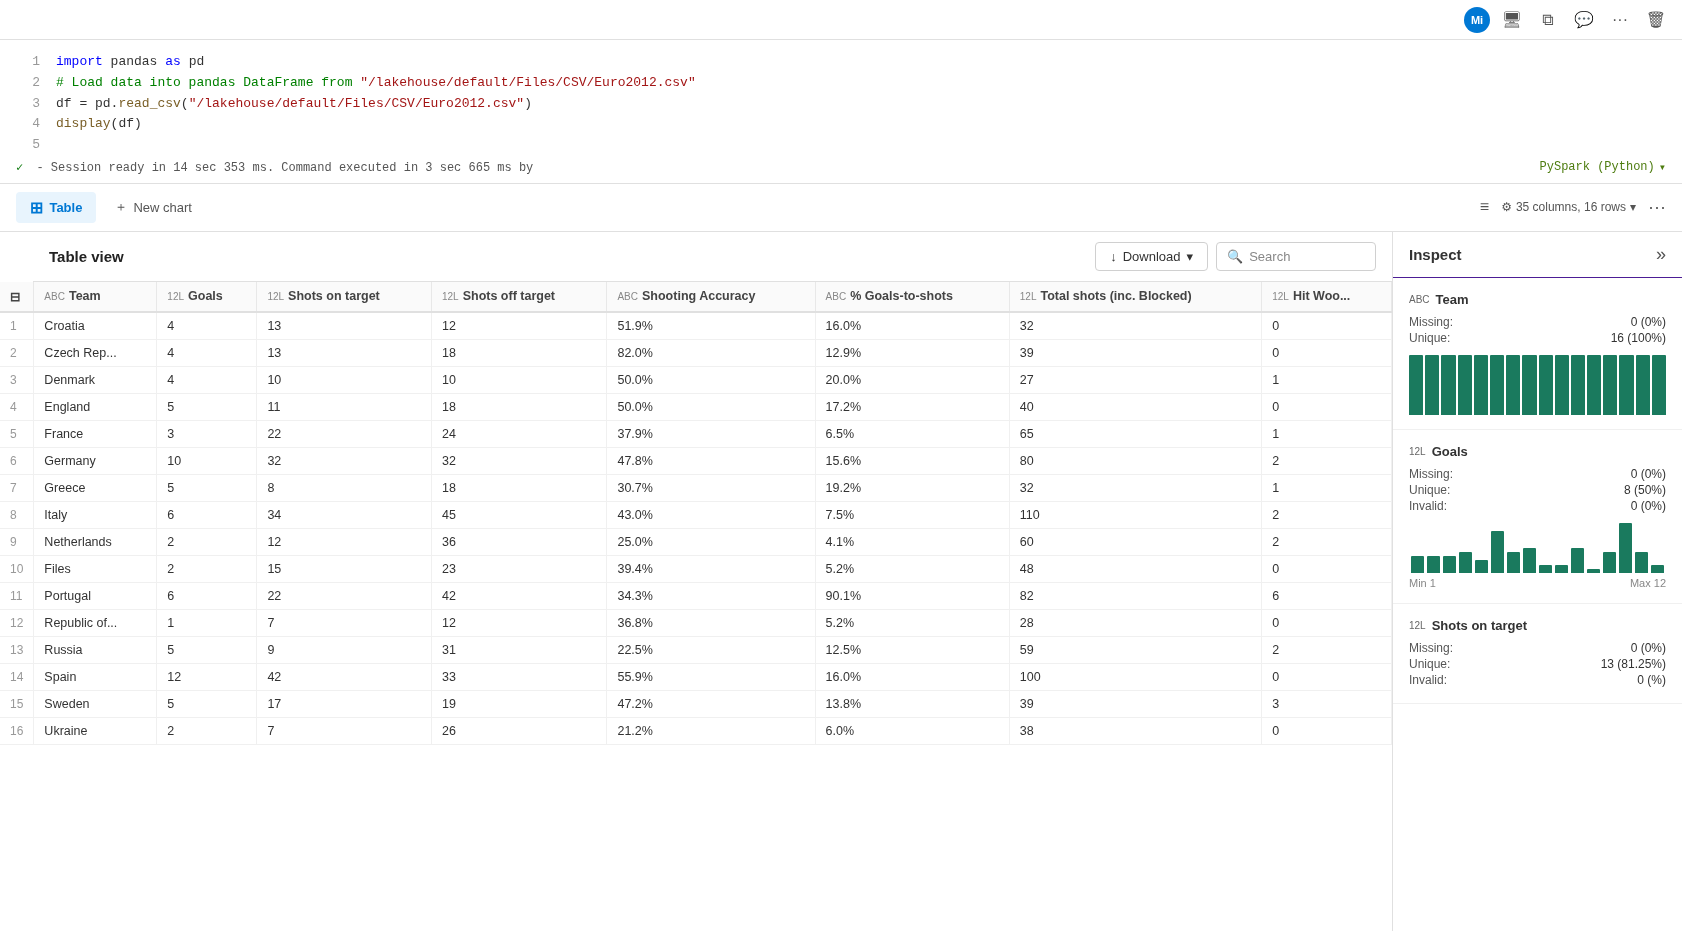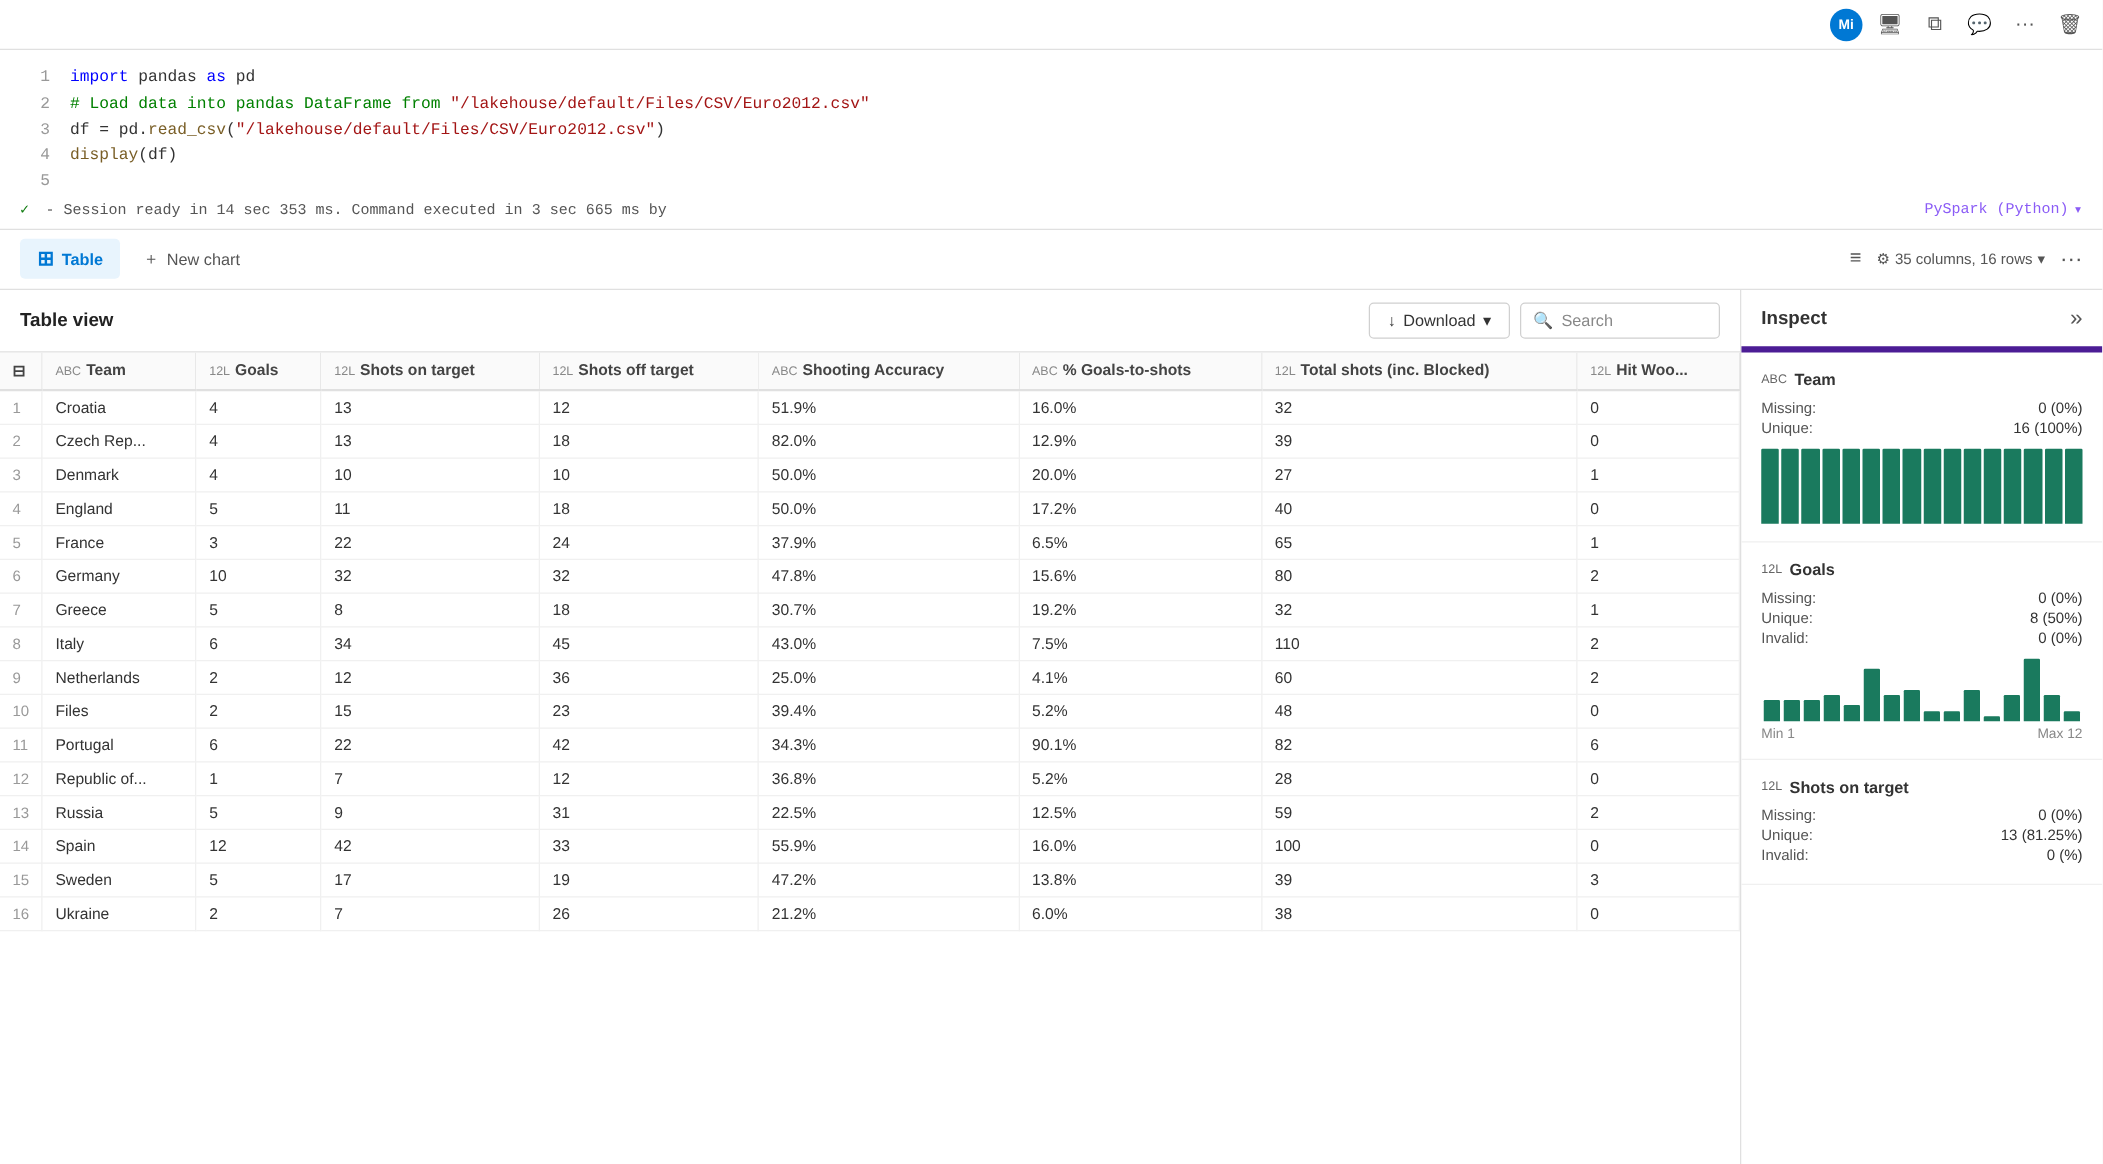--- a/index.html
+++ b/index.html
@@ -45,21 +45,21 @@
     .str { color: #a31515; }
     .fn { color: #795e26; }
     .status-bar {
       display: flex; align-items: center; justify-content: space-between;
       padding: 4px 16px 0 16px;
       color: #555; font-size: 12px;
     }
     .status-check { color: #107c10; margin-right: 6px; }
     .pyspark-badge {
       display: flex; align-items: center; gap: 4px; cursor: pointer;
-      color: #8b5cf6; font-size: 12px;
+      color: #4d7c0f; font-size: 12px;
     }
 
     
     .tab-bar {
       background: #fff;
       border-bottom: 1px solid #e0e0e0;
       display: flex;
       align-items: center;
       padding: 0 16px;
       height: 48px;
@@ -108,20 +108,21 @@
       flex: 1;
       overflow: hidden;
       display: flex;
       flex-direction: column;
       background: #fff;
     }
     .table-header-bar {
       display: flex; align-items: center; justify-content: space-between;
       padding: 10px 16px;
       border-bottom: 1px solid #e0e0e0;
+      margin-left: 33px;
     }
     .table-title { font-size: 15px; font-weight: 600; color: #222; }
     .table-actions { display: flex; align-items: center; gap: 8px; }
     .download-btn {
       display: flex; align-items: center; gap: 6px;
       padding: 6px 14px;
       border: 1px solid #d0d0d0;
       border-radius: 4px;
       background: #fff;
       cursor: pointer;
@@ -175,21 +176,21 @@
       min-width: 290px;
       background: #fff;
       border-left: 1px solid #e0e0e0;
       overflow-y: auto;
       display: flex;
       flex-direction: column;
     }
     .inspect-header {
       display: flex; align-items: center; justify-content: space-between;
       padding: 12px 16px;
-      border-bottom: 5px solid #4c1d95;
+      border-bottom: 1px solid #4c1d95;
       gap: 48px;
     }
     .inspect-title { font-size: 15px; font-weight: 600; }
     .expand-icon { cursor: pointer; font-size: 18px; color: #555; }
 
     
     .inspect-card {
       padding: 14px 16px;
       border-bottom: 1px solid #f0f0f0;
     }

